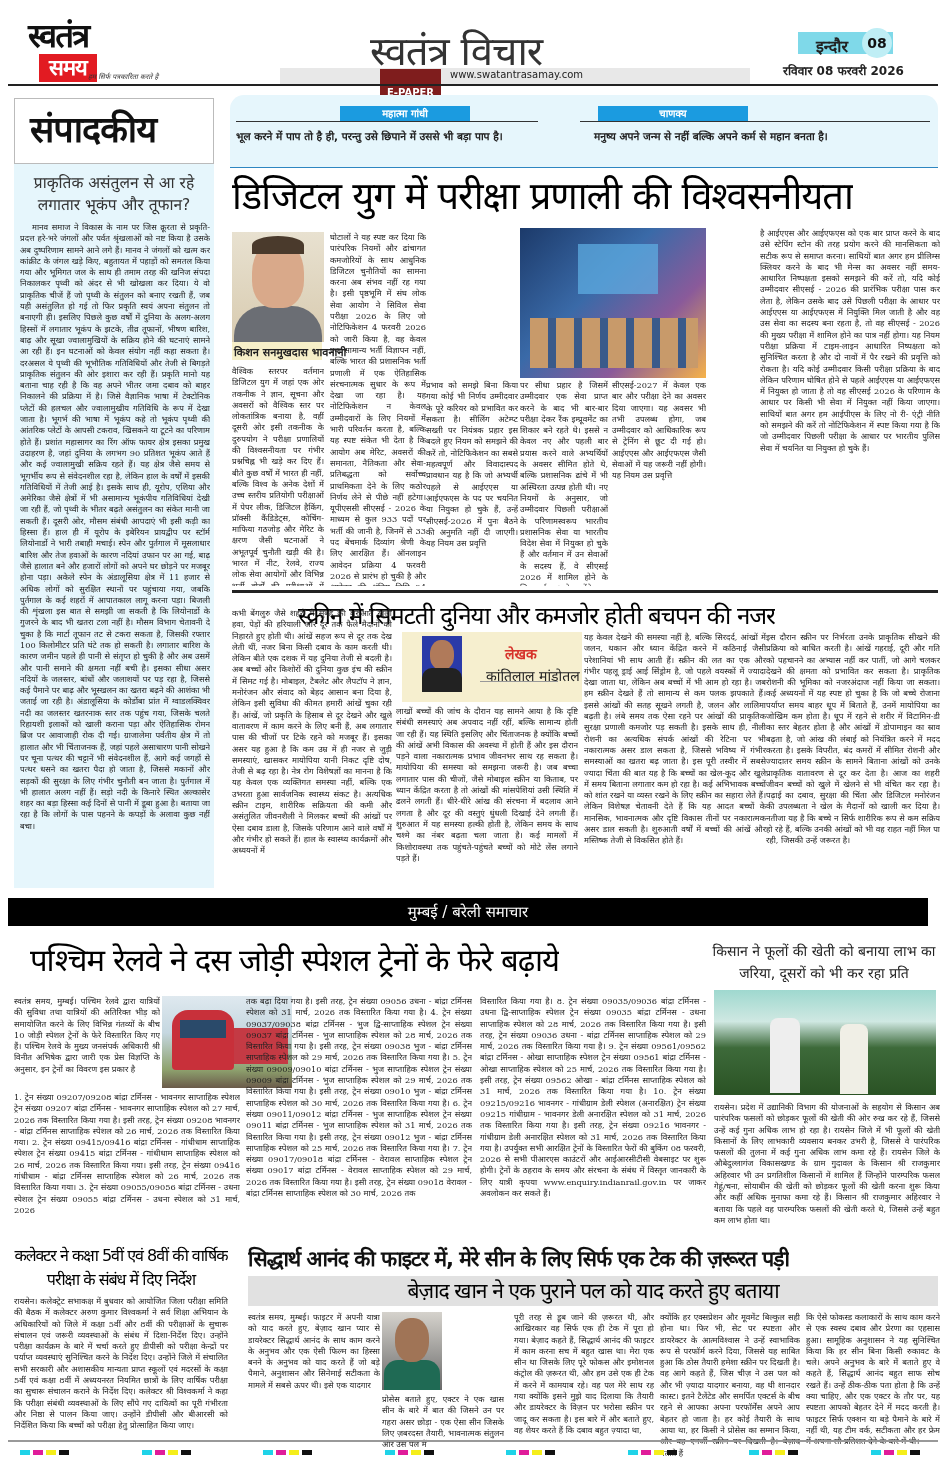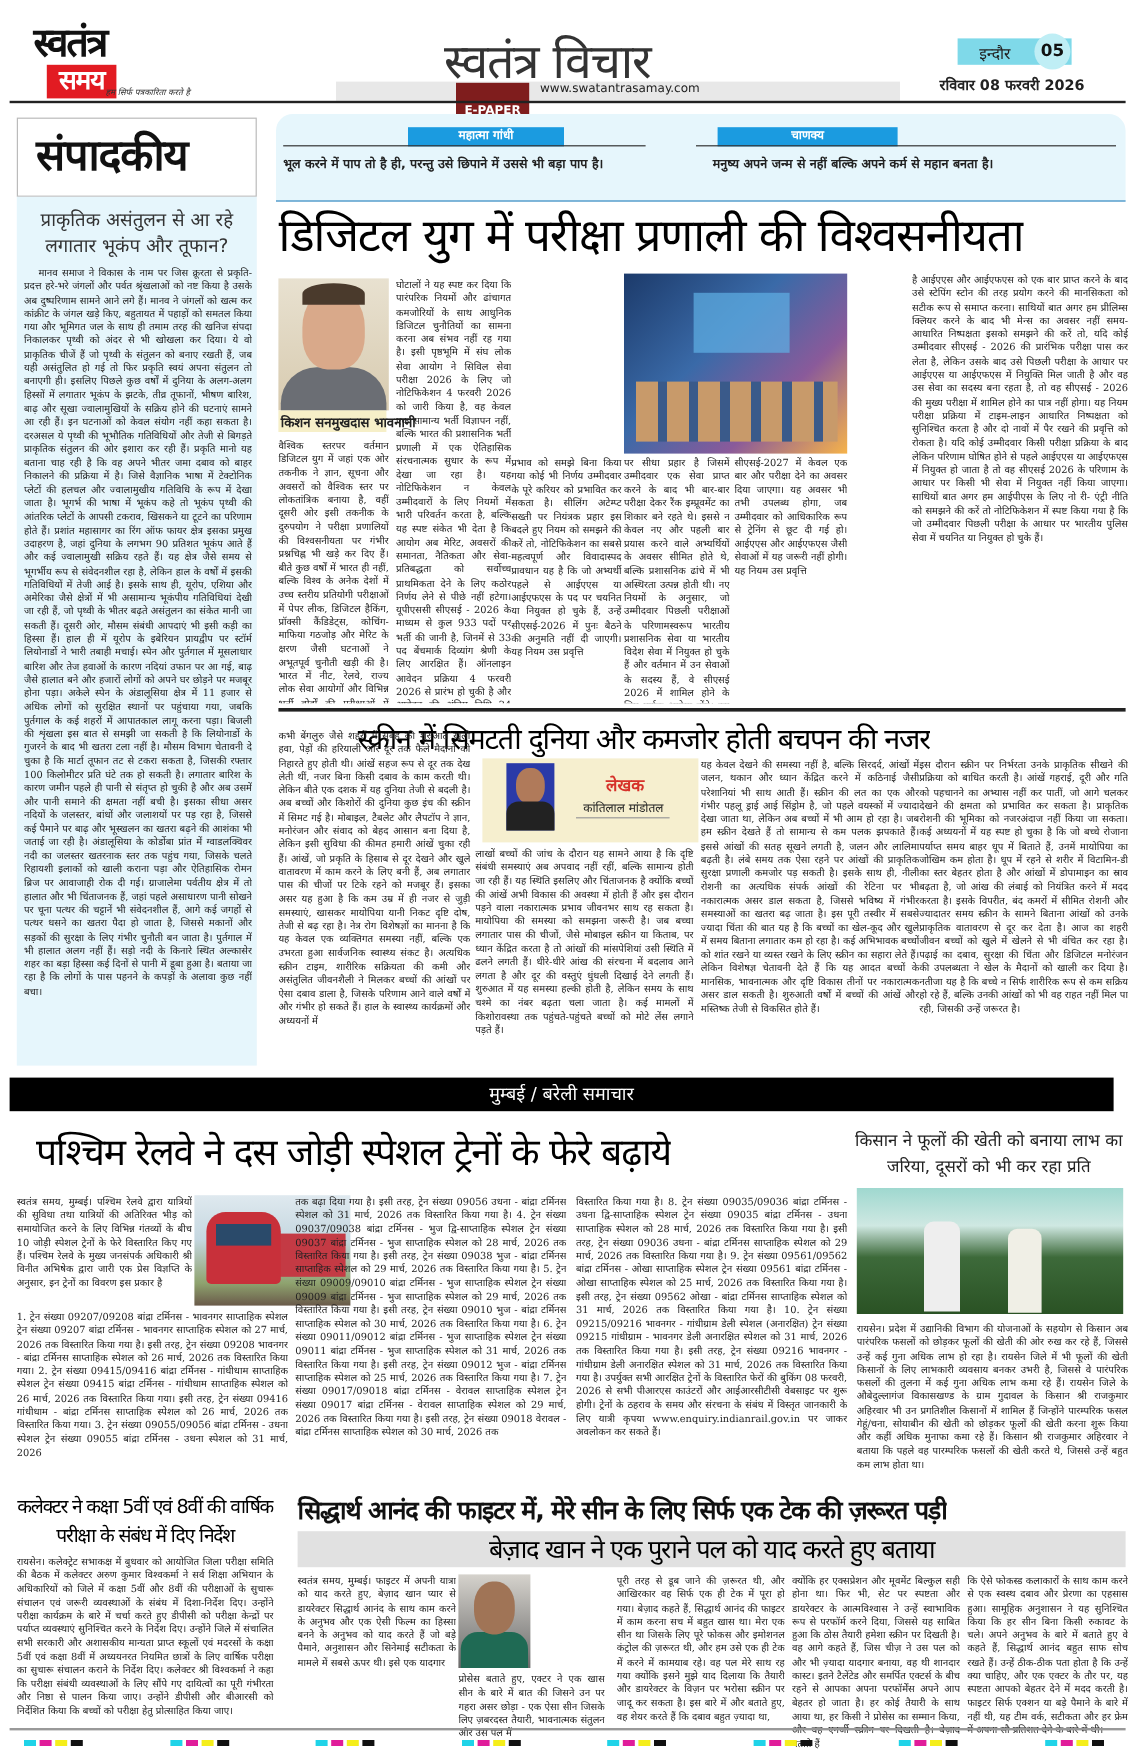--- a/index.html
+++ b/index.html
@@ -11,21 +11,21 @@
 
 #logo{left:28px;top:18px;width:50px}
 #logo-top{font-weight:bold;font-size:33px;line-height:36px;color:#111;letter-spacing:-2px}
 #logo-bottom{background:#e21b22;color:#fff;font-weight:bold;font-size:22px;width:58px;text-align:center;margin-left:11px;line-height:28px;letter-spacing:-1px}
 #tagline{left:88px;top:72px;font-size:7px;font-style:italic;color:#333}
 #mast-title{left:370px;top:22px;font-size:40px;color:#333;letter-spacing:-1px}
 #mast-strip{left:280px;top:68px;width:470px;height:16px;background:#e8e8e8}
 #epaper{left:380px;top:69px;background:#7f1d1d;color:#fff;font-size:10px;font-weight:bold;padding:18px 7px}
 #site{left:450px;top:69px;font-size:10px;color:#222}
 #city-box{left:798px;top:32px;width:95px;height:22px;background:#7fd9e9}
-#city{left:816px;top:35px;font-size:13px;font-weight:normal;color:#222}
+#city{left:816px;top:35px;font-size:16px;font-weight:bold;color:#222}
 #page-no{left:862px;top:28px;width:30px;height:30px;border-radius:50%;background:#bfeef5;font-weight:bold;font-size:14px;text-align:center;line-height:30px}
 #date{left:783px;top:62px;font-size:12px;font-weight:bold;color:#222}
 #mast-rule{left:8px;top:84px;width:930px;height:2px;background:#222}
 
 #ed-box{left:14px;top:98px;width:200px;height:66px;border:1px solid #bbb;background:#fff}
 #ed-title{left:30px;top:104px;font-size:36px;font-weight:bold;letter-spacing:-1px}
 #ed-panel{left:14px;top:164px;width:200px;height:724px;background:#e6f6fc}
 #ed-head{left:20px;top:172px;width:188px;font-size:15.5px;line-height:22px;text-align:center;color:#333}
 #ed-body{left:20px;top:222px;width:190px;height:660px}
 
@@ -57,21 +57,21 @@
 #col6{left:760px;top:228px;width:180px;height:358px}
 #sec-rule{left:232px;top:590px;width:706px;height:3px;background:#222}
 
 #screen-hl{left:298px;top:598px;font-size:24px}
 #s-col1{left:232px;top:608px;width:160px;height:258px}
 #lekhak-box{left:402px;top:632px;width:180px;height:70px;background:#f6efcf}
 #lekhak-photo{left:422px;top:636px;width:40px;height:56px;background:#2a3aa8}
 #lekhak-face{left:430px;top:640px;width:24px;height:30px;border-radius:45%;background:#b07a5a}
 #lekhak-suit{left:422px;top:668px;width:40px;height:24px;background:#222;border-radius:10px 10px 0 0}
 #lekhak-label{left:505px;top:644px;font-size:14px;color:#d6322a;font-weight:bold}
-#lekhak-name{left:486px;top:666px;font-size:10px;color:#222}
+#lekhak-name{left:486px;top:666px;font-size:14px;color:#222}
 #lekhak-rule{left:480px;top:681px;width:78px;height:1px;background:#999}
 #s-col2{left:396px;top:706px;width:182px;height:184px}
 #s-col3{left:584px;top:632px;width:182px;height:258px}
 #s-col4{left:766px;top:632px;width:174px;height:258px}
 
 #mumbai-bar{left:8px;top:898px;width:920px;height:28px;background:#000}
 #mumbai-title{left:8px;top:898px;width:920px;text-align:center;color:#fff;font-size:15px;line-height:28px}
 #rail-hl{left:30px;top:938px;font-size:31px}
 #farmer-hl{left:710px;top:940px;width:228px;text-align:center;font-size:14px;line-height:22px;color:#222}
 #farmer-img{left:714px;top:990px;width:222px;height:105px;background:linear-gradient(180deg,#9fd8cf 0,#cfe8e2 30%,#3d6a3a 55%,#2a5224 100%)}
@@ -112,21 +112,21 @@
   <div id="logo-top">स्वतंत्र</div>
   <div id="logo-bottom">समय</div>
 </div>
 <div class="abs" id="tagline">हम सिर्फ पत्रकारिता करते है</div>
 <div class="abs" id="mast-strip"></div>
 <div class="abs" id="mast-title">स्वतंत्र विचार</div>
 <div class="abs" id="epaper">E-PAPER</div>
 <div class="abs" id="site">www.swatantrasamay.com</div>
 <div class="abs" id="city-box"></div>
 <div class="abs" id="city">इन्दौर</div>
-<div class="abs" id="page-no">05</div>
+<div class="abs" id="page-no">08</div>
 <div class="abs" id="date">रविवार 08 फरवरी 2026</div>
 <div class="abs" id="mast-rule"></div>
 
 <div class="abs" id="ed-box"></div>
 <div class="abs" id="ed-title">संपादकीय</div>
 <div class="abs" id="ed-panel"></div>
 <div class="abs" id="ed-head">प्राकृतिक असंतुलन से आ रहे लगातार भूकंप और तूफान?</div>
 <div class="abs body-text" id="ed-body">
     <p>मानव समाज ने विकास के नाम पर जिस क्रूरता से प्रकृति-प्रदत्त हरे-भरे जंगलों और पर्वत श्रृंखलाओं को नष्ट किया है उसके अब दुष्परिणाम सामने आने लगे हैं। मानव ने जंगलों को खत्म कर कांक्रीट के जंगल खड़े किए, बहुतायत में पहाड़ों को समतल किया गया और भूमिगत जल के साथ ही तमाम तरह की खनिज संपदा निकालकर पृथ्वी को अंदर से भी खोखला कर दिया। ये वो प्राकृतिक चीजें हैं जो पृथ्वी के संतुलन को बनाए रखती हैं, जब यही असंतुलित हो गई तो फिर प्रकृति स्वयं अपना संतुलन तो बनाएगी ही। इसलिए पिछले कुछ वर्षों में दुनिया के अलग-अलग हिस्सों में लगातार भूकंप के झटके, तीव्र तूफानों, भीषण बारिश, बाढ़ और सूखा ज्वालामुखियों के सक्रिय होने की घटनाएं सामने आ रही हैं। इन घटनाओं को केवल संयोग नहीं कहा सकता है। दरअसल ये पृथ्वी की भूभौतिक गतिविधियों और तेजी से बिगड़ते प्राकृतिक संतुलन की ओर इशारा कर रही हैं। प्रकृति मानो यह बताना चाह रही है कि वह अपने भीतर जमा दबाव को बाहर निकालने की प्रक्रिया में है। जिसे वैज्ञानिक भाषा में टेक्टोनिक प्लेटों की हलचल और ज्वालामुखीय गतिविधि के रूप में देखा जाता है। भूगर्भ की भाषा में भूकंप कहे तो भूकंप पृथ्वी की आंतरिक प्लेटों के आपसी टकराव, खिसकने या टूटने का परिणाम होते हैं। प्रशांत महासागर का रिंग ऑफ फायर क्षेत्र इसका प्रमुख उदाहरण है, जहां दुनिया के लगभग 90 प्रतिशत भूकंप आते हैं और कई ज्वालामुखी सक्रिय रहते हैं। यह क्षेत्र जैसे समय से भूगर्भीय रूप से संवेदनशील रहा है, लेकिन हाल के वर्षों में इसकी गतिविधियों में तेजी आई है। इसके साथ ही, यूरोप, एशिया और अमेरिका जैसे क्षेत्रों में भी असामान्य भूकंपीय गतिविधियां देखी जा रही हैं, जो पृथ्वी के भीतर बढ़ते असंतुलन का संकेत मानी जा सकती हैं। दूसरी ओर, मौसम संबंधी आपदाएं भी इसी कड़ी का हिस्सा हैं। हाल ही में यूरोप के इबेरियन प्रायद्वीप पर स्टॉर्म लियोनार्डो ने भारी तबाही मचाई। स्पेन और पुर्तगाल में मूसलाधार बारिश और तेज हवाओं के कारण नदियां उफान पर आ गई, बाढ़ जैसे हालात बने और हजारों लोगों को अपने घर छोड़ने पर मजबूर होना पड़ा। अकेले स्पेन के अंडालूसिया क्षेत्र में 11 हजार से अधिक लोगों को सुरक्षित स्थानों पर पहुंचाया गया, जबकि पुर्तगाल के कई शहरों में आपातकाल लागू करना पड़ा। बिजली की शृंखला इस बात से समझी जा सकती है कि लियोनार्डो के गुजरने के बाद भी खतरा टला नहीं है। मौसम विभाग चेतावनी दे चुका है कि मार्टा तूफान तट से टकरा सकता है, जिसकी रफ्तार 100 किलोमीटर प्रति घंटे तक हो सकती है। लगातार बारिश के कारण जमीन पहले ही पानी से संतृप्त हो चुकी है और अब उसमें और पानी समाने की क्षमता नहीं बची है। इसका सीधा असर नदियों के जलस्तर, बांधों और जलाशयों पर पड़ रहा है, जिससे कई पैमाने पर बाढ़ और भूस्खलन का खतरा बढ़ने की आशंका भी जताई जा रही है। अंडालूसिया के कोर्डोबा प्रांत में ग्वाडलक्विवर नदी का जलस्तर खतरनाक स्तर तक पहुंच गया, जिसके चलते रिहायशी इलाकों को खाली कराना पड़ा और ऐतिहासिक रोमन ब्रिज पर आवाजाही रोक दी गई। ग्राजालेमा पर्वतीय क्षेत्र में तो हालात और भी चिंताजनक हैं, जहां पहले असाधारण पानी सोखने पर चूना पत्थर की चट्टानें भी संवेदनशील हैं, आगे कई जगहों से पत्थर धसने का खतरा पैदा हो जाता है, जिससे मकानों और सड़कों की सुरक्षा के लिए गंभीर चुनौती बन जाता है। पुर्तगाल में भी हालात अलग नहीं हैं। सड़ो नदी के किनारे स्थित अल्कासेर शहर का बड़ा हिस्सा कई दिनों से पानी में डूबा हुआ है। बताया जा रहा है कि लोगों के पास पहनने के कपड़ों के अलावा कुछ नहीं बचा।</p>
   </div>

